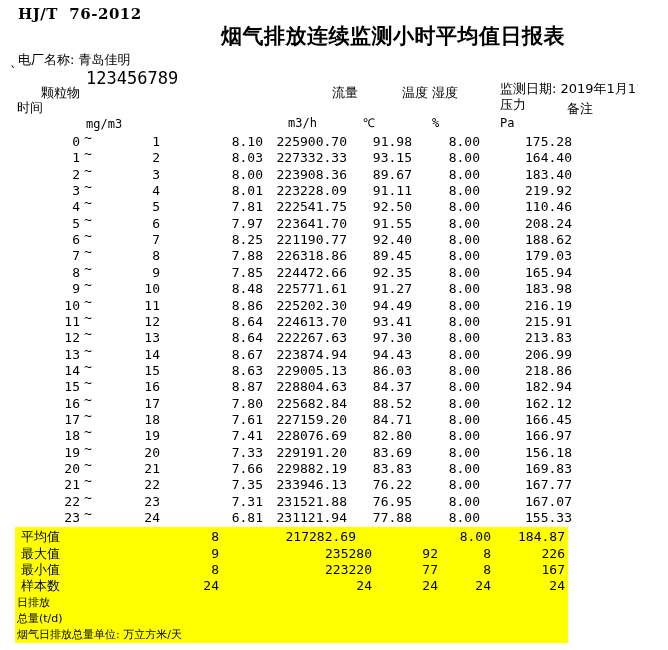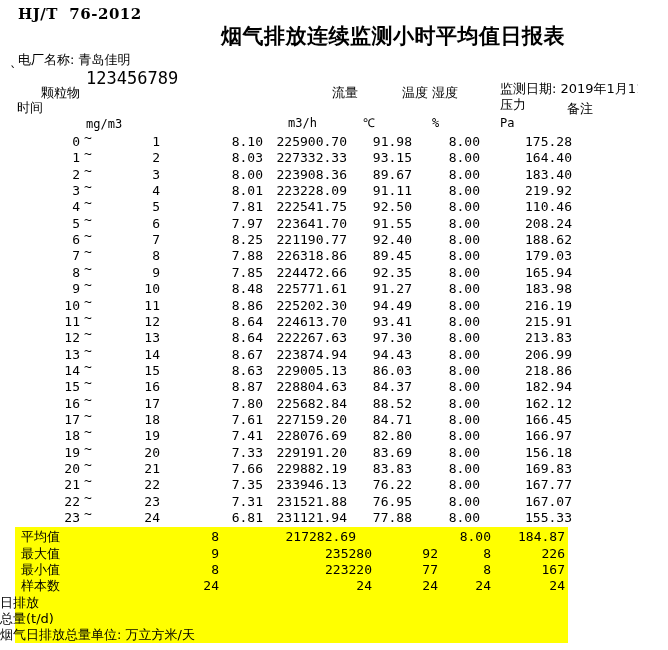--- a/index.html
+++ b/index.html
@@ -59,22 +59,22 @@
     position:absolute;left:4px;width:668px;height:16px;z-index:2;
     font-size:13px;line-height:16px;font-family:"DejaVu Sans Mono",monospace;
   }
   .srow span{position:absolute;white-space:nowrap;}
   .s-label{left:17px;font-family:"DejaVu Sans",sans-serif;}
   .s-pm{right:453px;}
   .s-temp{right:234px;}
   .s-hum{right:181px;}
   .s-press{right:107px;}
   .sum-note{
-    position:absolute;left:0;z-index:2;
-    font-size:13px;line-height:16px;white-space:nowrap;
+    position:absolute;left:17px;z-index:2;
+    font-size:11px;line-height:16px;white-space:nowrap;
   }
   .note-daily{top:595px;}
   .note-total{top:611px;}
   .note-unit{top:627px;}
 </style>
 </head>
 <body>
 
 <div class="page">
 

